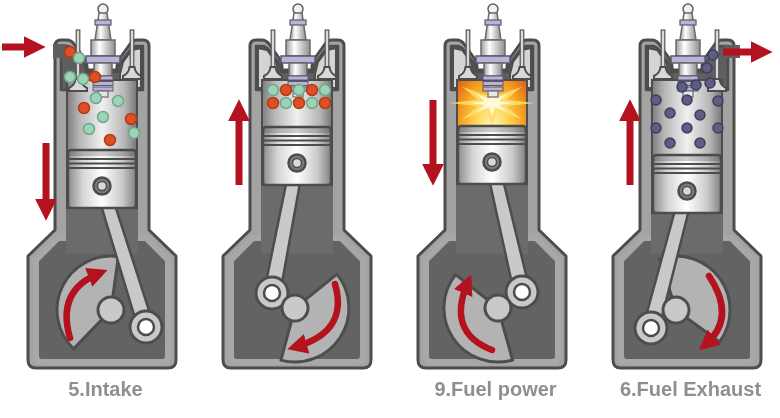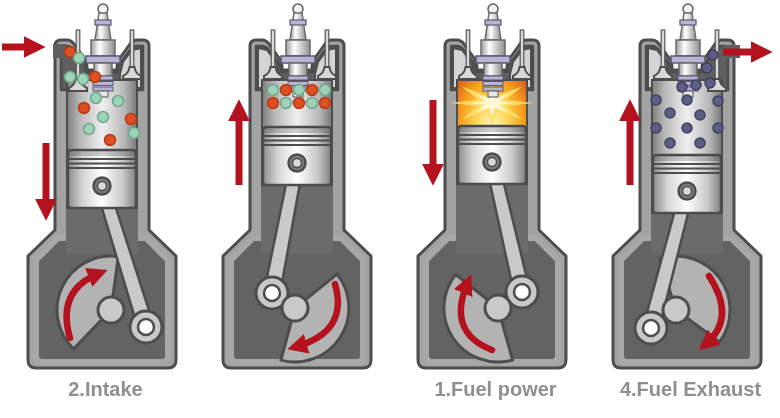--- a/index.html
+++ b/index.html
@@ -108,21 +108,21 @@
           <circle cx="96" cy="98" r="5.5" fill="#9fd3b8" stroke="#6fa78c" stroke-width="1.5"></circle>
           <circle cx="118" cy="101" r="5.5" fill="#9fd3b8" stroke="#6fa78c" stroke-width="1.5"></circle>
           <circle cx="103" cy="117" r="5.5" fill="#9fd3b8" stroke="#6fa78c" stroke-width="1.5"></circle>
           <circle cx="89" cy="129" r="5.5" fill="#9fd3b8" stroke="#6fa78c" stroke-width="1.5"></circle>
           <circle cx="134" cy="133" r="5.5" fill="#9fd3b8" stroke="#6fa78c" stroke-width="1.5"></circle>
         </g>
         <line x1="46" y1="143" x2="46" y2="212" stroke="#b5121f" stroke-width="7" marker-end="url(#ah0)"></line>
         <line x1="2" y1="47" x2="37" y2="47" stroke="#b5121f" stroke-width="7" marker-end="url(#ah0)"></line>
         <path d="M70,338 Q56,290 100,273" fill="none" stroke="#b5121f" stroke-width="6.5" stroke-linecap="round" marker-end="url(#ah0)"></path>
       </svg>
-    <figcaption class="caption">2.Intake</figcaption>
+    <figcaption class="caption">5.Intake</figcaption>
   </figure>
   <figure class="panel">
     <svg viewBox="0 0 195 376">
         <defs>
     <linearGradient id="bore1" x1="0" y1="0" x2="1" y2="0">
       <stop offset="0" stop-color="#7d7d7d"></stop>
             <stop offset="0.18" stop-color="#b7b7b7"></stop>
       <stop offset="0.5" stop-color="#f0f0f0"></stop>
             <stop offset="0.82" stop-color="#b7b7b7"></stop>
       <stop offset="1" stop-color="#767676"></stop>
@@ -279,21 +279,21 @@
     <rect x="86" y="56" width="34" height="7" fill="#b9b3d4" stroke="#5a5772" stroke-width="1.5"></rect>
     <rect x="94" y="63" width="18" height="13" fill="url(#plug2)" stroke="#6a6a6a" stroke-width="1.5"></rect>
     <rect x="93" y="76" width="20" height="4" fill="#b9b3d4" stroke="#5a5772" stroke-width="1"></rect>
     <rect x="93" y="81.5" width="20" height="4" fill="#b9b3d4" stroke="#5a5772" stroke-width="1"></rect>
     <rect x="93" y="87" width="20" height="4" fill="#b9b3d4" stroke="#5a5772" stroke-width="1"></rect>
     <rect x="98" y="91" width="10" height="6" fill="#e8e8e8" stroke="#6a6a6a" stroke-width="1.2"></rect>
   </g>
         <line x1="43" y1="100" x2="43" y2="177" stroke="#b5121f" stroke-width="7" marker-end="url(#ah2)"></line>
         <path d="M102,350 Q56,332 78,282" fill="none" stroke="#b5121f" stroke-width="6.5" stroke-linecap="round" marker-end="url(#ah2)"></path>
       </svg>
-    <figcaption class="caption">1.Fuel power</figcaption>
+    <figcaption class="caption">9.Fuel power</figcaption>
   </figure>
   <figure class="panel">
     <svg viewBox="0 0 195 376">
         <defs>
     <linearGradient id="bore3" x1="0" y1="0" x2="1" y2="0">
       <stop offset="0" stop-color="#7d7d7d"></stop>
             <stop offset="0.18" stop-color="#b7b7b7"></stop>
       <stop offset="0.5" stop-color="#f0f0f0"></stop>
             <stop offset="0.82" stop-color="#b7b7b7"></stop>
       <stop offset="1" stop-color="#767676"></stop>
@@ -375,15 +375,15 @@
           <circle cx="85" cy="143" r="5" fill="#5d5d86" stroke="#3e3e5e" stroke-width="1.5"></circle>
           <circle cx="115" cy="143" r="5" fill="#5d5d86" stroke="#3e3e5e" stroke-width="1.5"></circle>
           <circle cx="128" cy="55" r="5" fill="#5d5d86" stroke="#3e3e5e" stroke-width="1.5"></circle>
           <circle cx="122" cy="68" r="5" fill="#5d5d86" stroke="#3e3e5e" stroke-width="1.5"></circle>
           <circle cx="125" cy="83" r="5" fill="#5d5d86" stroke="#3e3e5e" stroke-width="1.5"></circle>
         </g>
         <line x1="45" y1="185" x2="45" y2="108" stroke="#b5121f" stroke-width="7" marker-end="url(#ah3)"></line>
         <line x1="138" y1="52" x2="179" y2="52" stroke="#b5121f" stroke-width="7" marker-end="url(#ah3)"></line>
         <path d="M124,276 Q152,318 120,345" fill="none" stroke="#b5121f" stroke-width="6.5" stroke-linecap="round" marker-end="url(#ah3)"></path>
       </svg>
-    <figcaption class="caption">4.Fuel Exhaust</figcaption>
+    <figcaption class="caption">6.Fuel Exhaust</figcaption>
   </figure>
 </div>
 
 </body></html>

